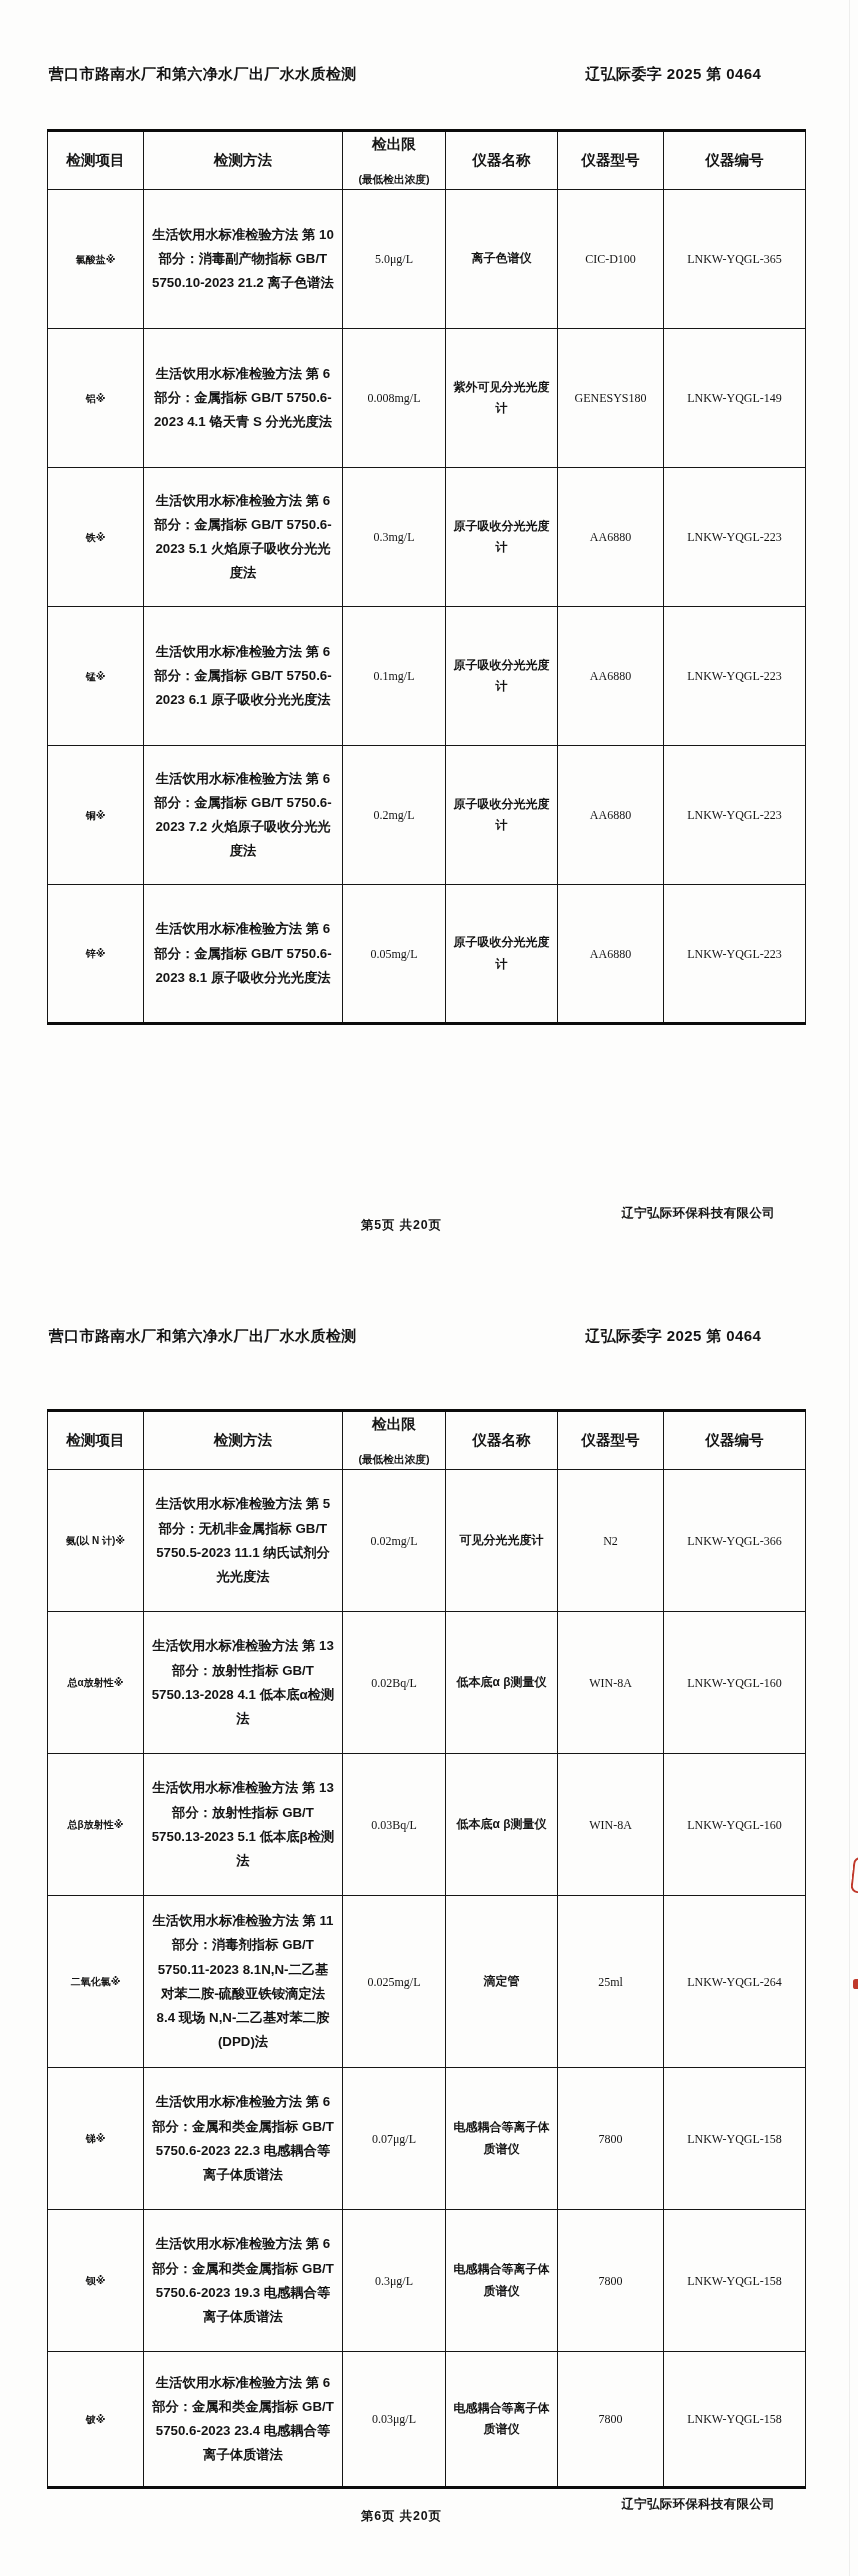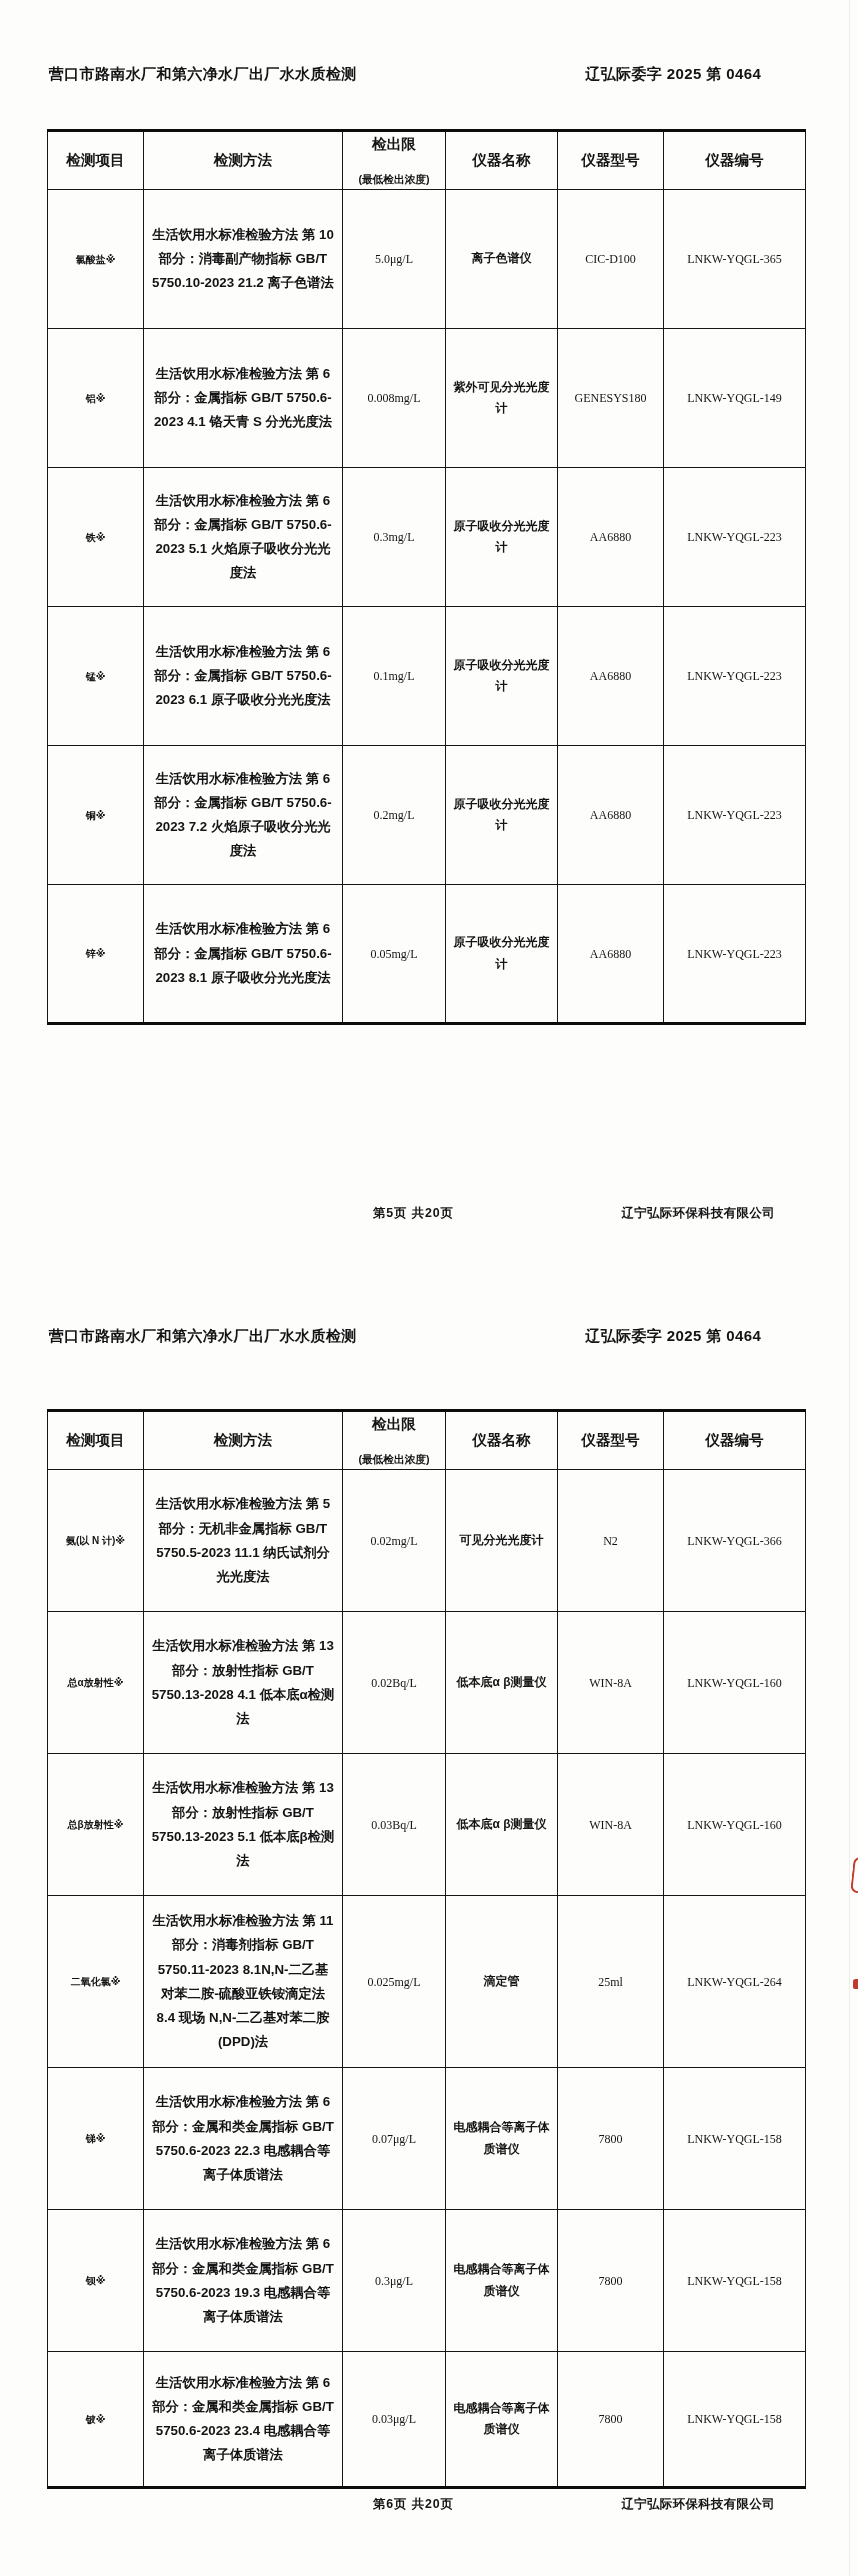--- a/index.html
+++ b/index.html
@@ -26,21 +26,21 @@
     font-family:"Liberation Serif","DejaVu Serif",serif;font-weight:normal;font-size:12px;line-height:1.5;}
   col.w-item{width:96px}col.w-method{width:199px}col.w-limit{width:103px}
   col.w-instr{width:112px}col.w-model{width:106px}col.w-serial{width:142px}
   #t1 thead tr{height:50px}
   #t1 tbody tr{height:139px}
   #t2 thead tr{height:50px}
   #t2 tbody tr{height:142px}
   #t2 tbody tr:nth-child(4){height:172px}
   #t2 tbody tr:nth-child(7){height:136px}
   .page-footer{position:absolute;left:47px;width:759px;height:19px;font-size:12.4px;font-weight:bold;}
-  .footer-page{position:absolute;left:326px;letter-spacing:0.9px;}
+  .footer-page{position:absolute;left:314px;letter-spacing:0.9px;margin-top:12px;}
   .footer-company{position:absolute;right:31px;letter-spacing:0.4px;}
   #p1-header{top:65px}
   #t1-wrap{top:129px}
   #p1-footer{top:1205px}
   #p2-header{top:1327px}
   #t2-wrap{top:1409px}
   #p2-footer{top:2496px}
   .red-ink-a{position:absolute;left:852px;top:1857px;width:7.7px;height:32px;
     border:2.1px solid var(--red-ink,#c0392b);border-right:none;border-radius:6.9px 0 0 6.9px;
     transform:rotate(6deg);}

